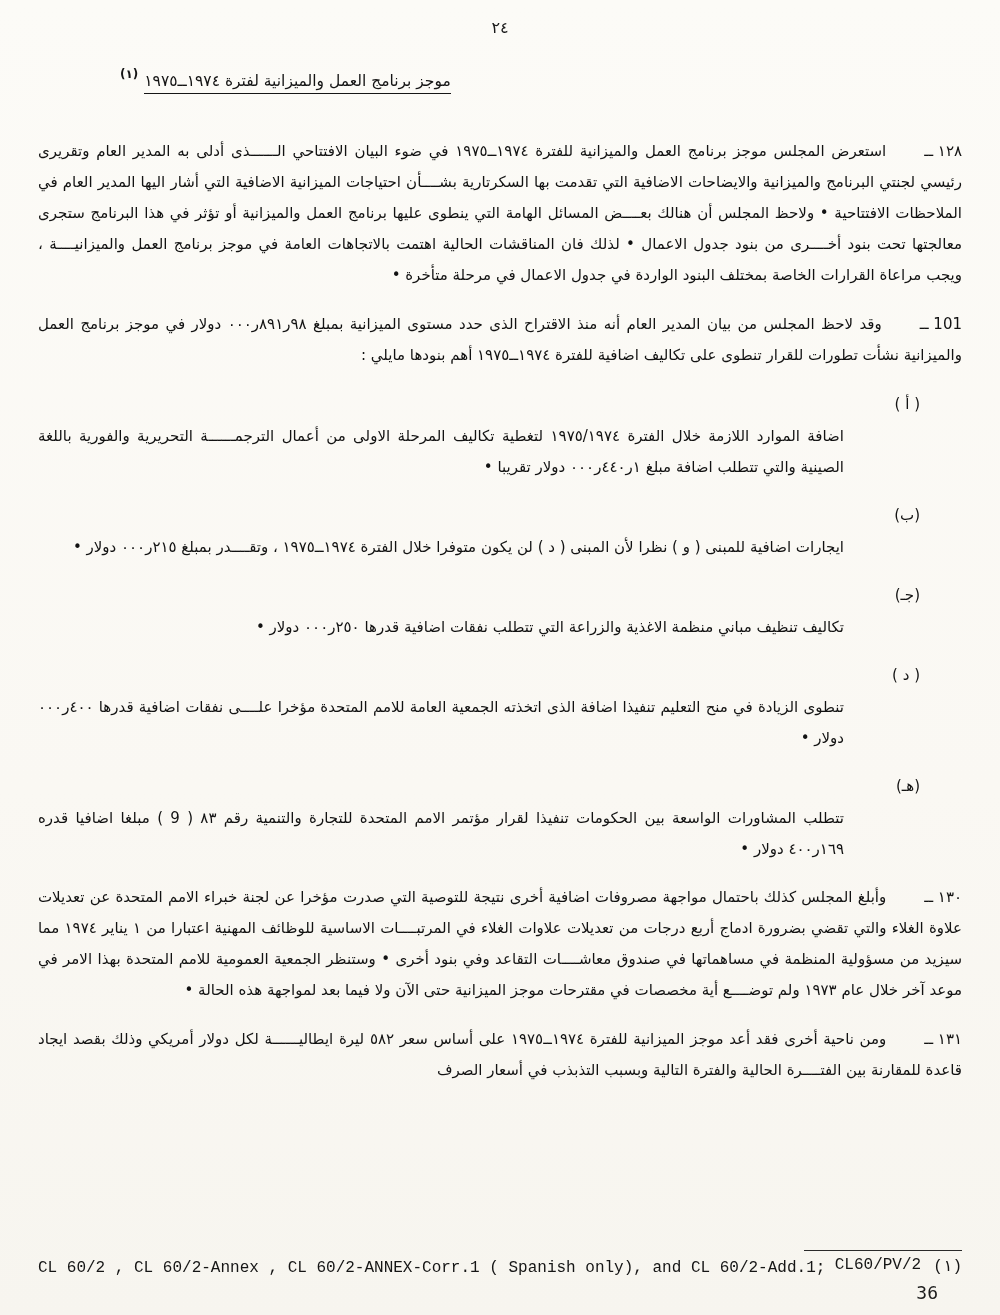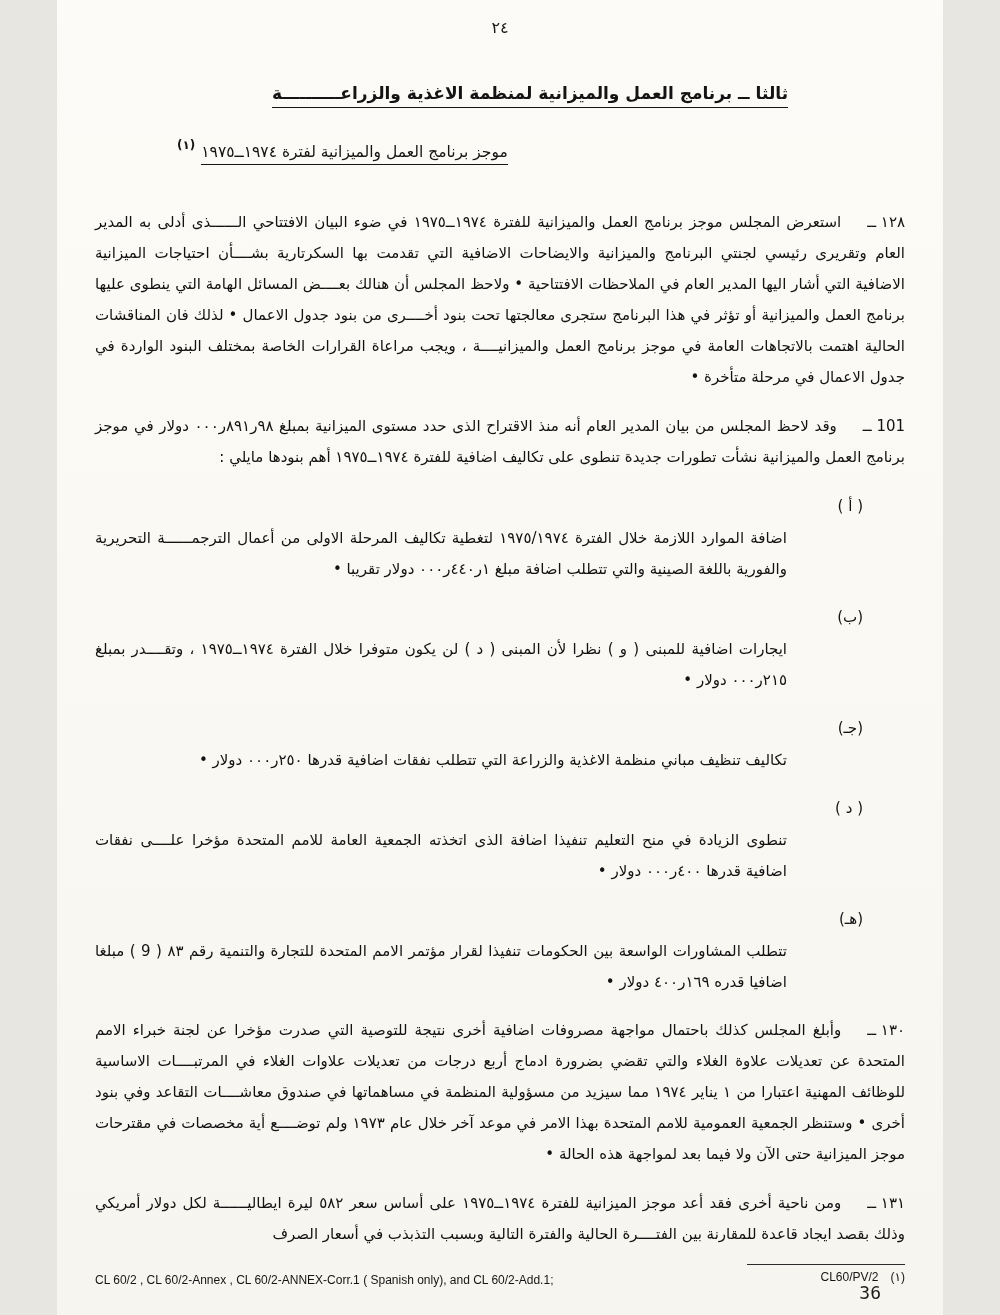--- a/index.html
+++ b/index.html
@@ -1,19 +1,19 @@
 <!DOCTYPE html>
 <html lang="ar"><head>
 <meta charset="utf-8">
 <style>
   * { margin: 0; padding: 0; box-sizing: border-box; }
   html, body { background: #e8e6e0; }
   .page {
     position: relative;
-    width: 886px;
+    width: 1000px;
     height: 1315px;
     margin: 0 auto;
     padding: 18px 38px 12px 38px;
     background: linear-gradient(180deg, #fcfbf7 0%, #faf8f3 60%, #f7f5ef 100%);
     color: #141414;
     font-family: "DejaVu Sans", sans-serif;
     overflow: hidden;
     direction: rtl;
   }
   .top-num {
@@ -57,21 +57,21 @@
   .body-text { margin-top: 42px; }
   .para {
     font-size: 15px;
     line-height: 31px;
     text-align: justify;
     margin-bottom: 18px;
     color: #121212;
   }
   .pnum {
     display: inline-block;
-    margin-left: 26px;
+    margin-left: 38px;
     white-space: nowrap;
   }
   .items {
     margin: 2px 0 14px 0;
     padding-right: 42px;
   }
   .item {
     display: flex;
     gap: 30px;
     margin-bottom: 17px;
@@ -87,24 +87,24 @@
     font-size: 15px;
     line-height: 31px;
     text-align: justify;
     color: #121212;
     margin-top: 32px;
   }
   .footnote {
     position: absolute;
     left: 38px;
     right: 38px;
-    bottom: 28px;
+    bottom: 36px;
     direction: ltr;
-    font-family: Liberation Sans, sans-serif;
-    font-size: 12px;
+    font-family: Liberation Mono, monospace;
+    font-size: 16px;
     color: #151515;
   }
   .footnote-sep {
     width: 158px;
     margin-left: auto;
     border-top: 1.6px solid #2a2a2a;
     margin-bottom: 8px;
   }
   .footnote-row {
     display: flex;
@@ -128,33 +128,30 @@
     color: #1c1c1c;
   }
 </style>
 </head>
 <body>
 
 <div class="page">
 
   <div class="top-num">٢٤</div>
 
-  <div class="title-wrap">
-    <span class="doc-title">ثالثا ــ برنامج العمل والميزانية لمنظمة الاغذية والزراعــــــــــة</span>
-  </div>
 
   <div class="subtitle-row">
     <span class="doc-subtitle">موجز برنامج العمل والميزانية لفترة ١٩٧٤ــ١٩٧٥</span><span class="subtitle-ref">(١)</span>
   </div>
 
   <div class="body-text">
 
     <p class="para"><span class="pnum">١٢٨ ــ</span><span>استعرض المجلس موجز برنامج العمل والميزانية للفترة ١٩٧٤ــ١٩٧٥ في ضوء البيان الافتتاحي الــــــذى أدلى به المدير العام وتقريرى رئيسي لجنتي البرنامج والميزانية والايضاحات الاضافية التي تقدمت بها السكرتارية بشــــأن احتياجات الميزانية الاضافية التي أشار اليها المدير العام في الملاحظات الافتتاحية • ولاحظ المجلس أن هنالك بعــــض المسائل الهامة التي ينطوى عليها برنامج العمل والميزانية أو تؤثر في هذا البرنامج ستجرى معالجتها تحت بنود أخــــرى من بنود جدول الاعمال • لذلك فان المناقشات الحالية اهتمت بالاتجاهات العامة في موجز برنامج العمل والميزانيــــة ، ويجب مراعاة القرارات الخاصة بمختلف البنود الواردة في جدول الاعمال في مرحلة متأخرة •</span></p>
 
-    <p class="para"><span class="pnum">101 ــ</span><span>وقد لاحظ المجلس من بيان المدير العام أنه منذ الاقتراح الذى حدد مستوى الميزانية بمبلغ ٩٨ر٨٩١ر٠٠٠ دولار في موجز برنامج العمل والميزانية نشأت تطورات جديدة تنطوى على تكاليف اضافية للفترة ١٩٧٤ــ١٩٧٥ أهم بنودها مايلي :</span></p>
+    <p class="para"><span class="pnum">101 ــ</span><span>وقد لاحظ المجلس من بيان المدير العام أنه منذ الاقتراح الذى حدد مستوى الميزانية بمبلغ ٩٨ر٨٩١ر٠٠٠ دولار في موجز برنامج العمل والميزانية نشأت تطورات للقرار تنطوى على تكاليف اضافية للفترة ١٩٧٤ــ١٩٧٥ أهم بنودها مايلي :</span></p>
 
     <div class="items">
       <div class="item">
         <span class="item-label">( أ )</span>
         <div class="item-text">اضافة الموارد اللازمة خلال الفترة ١٩٧٥/١٩٧٤ لتغطية تكاليف المرحلة الاولى من أعمال الترجمــــــة التحريرية والفورية باللغة الصينية والتي تتطلب اضافة مبلغ ١ر٤٤٠ر٠٠٠ دولار تقريبا •</div>
       </div>
       <div class="item">
         <span class="item-label">(ب)</span>
         <div class="item-text">ايجارات اضافية للمبنى ( و ) نظرا لأن المبنى ( د ) لن يكون متوفرا خلال الفترة ١٩٧٤ــ١٩٧٥ ، وتقــــدر بمبلغ ٢١٥ر٠٠٠ دولار •</div>
       </div>

